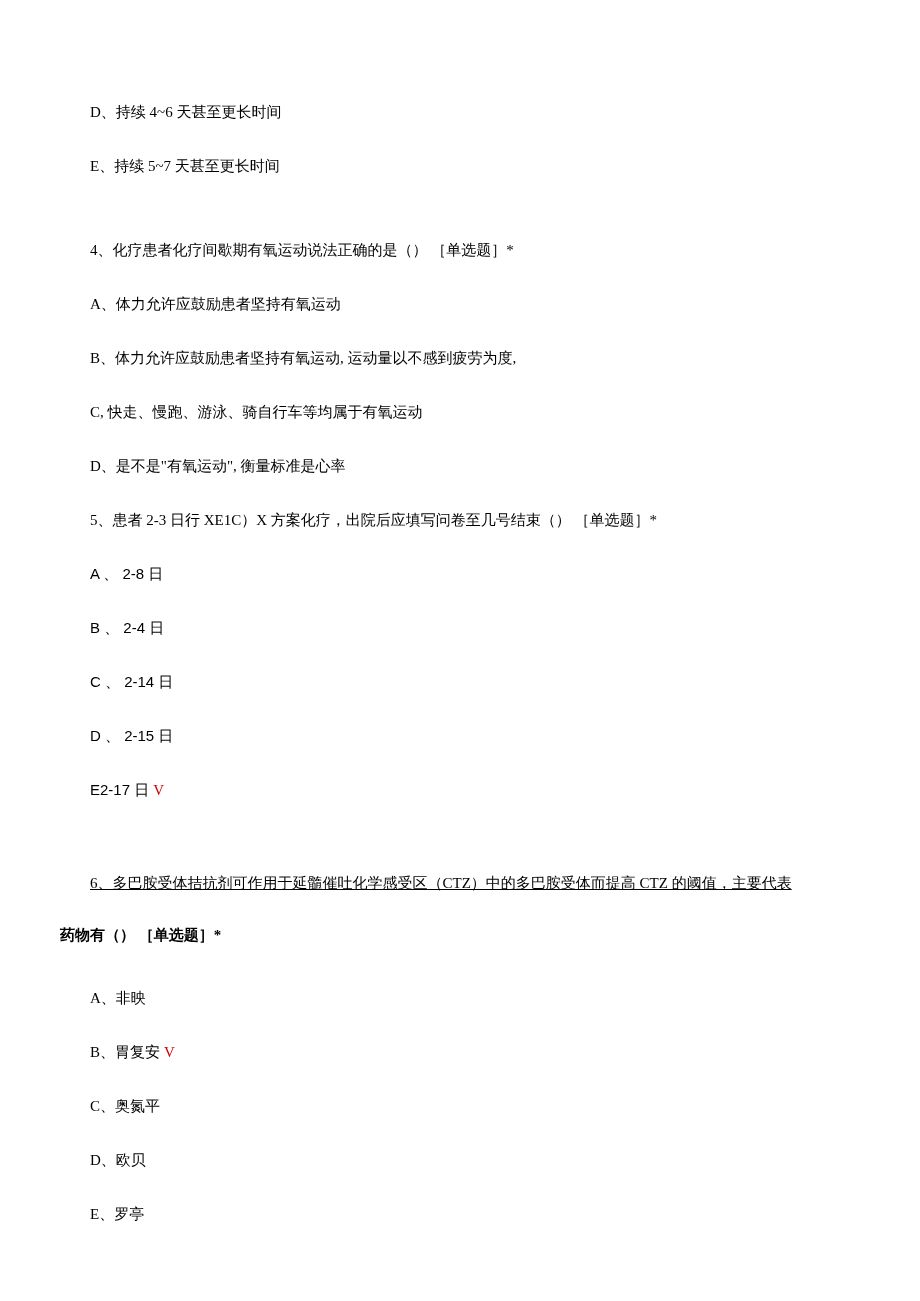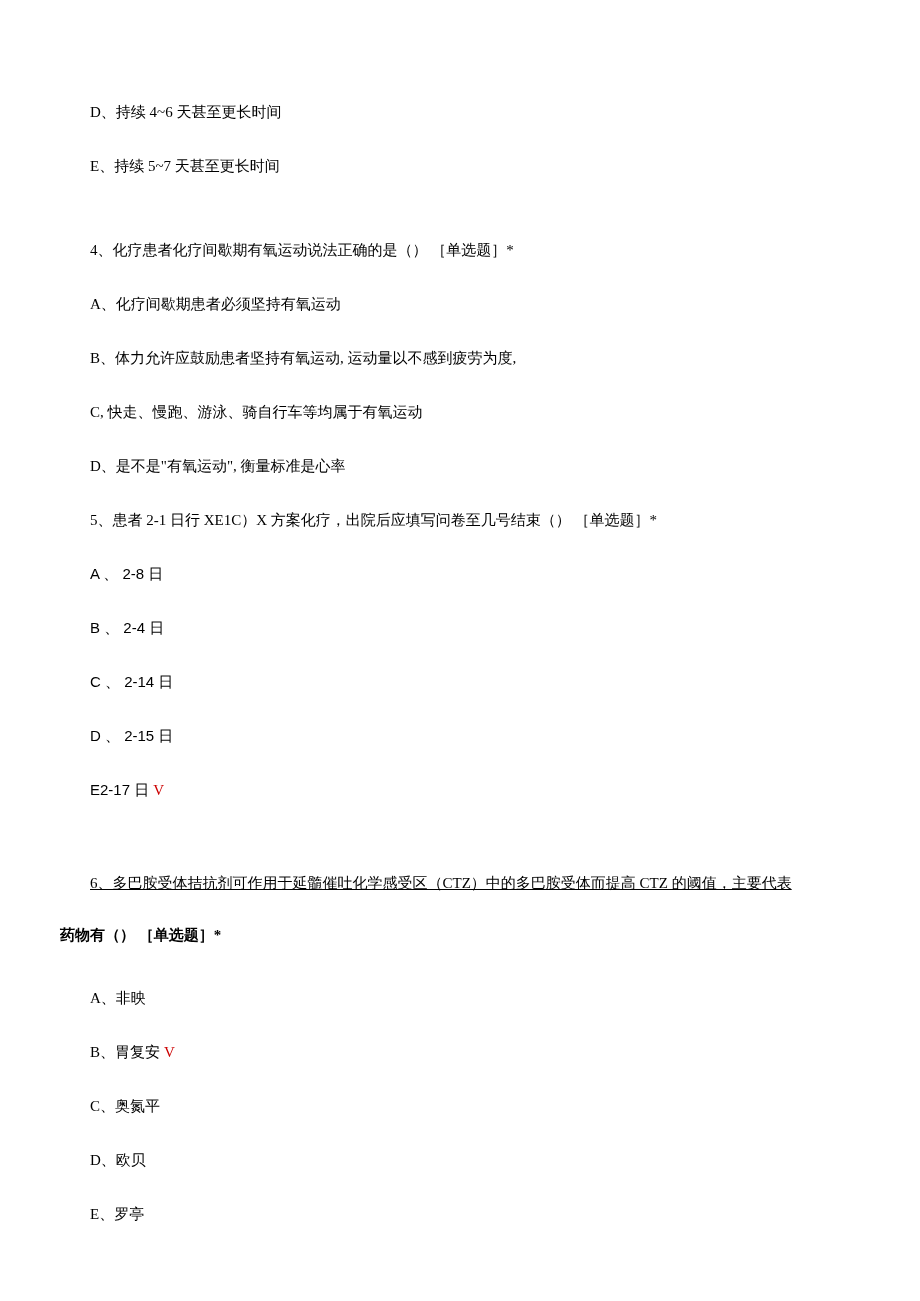--- a/index.html
+++ b/index.html
@@ -58,37 +58,37 @@
   <span>E、持续 5~7 天甚至更长时间</span>
 </p>
 
 <div class="spacer"></div>
 
 <p class="q-line">
   <span>4、化疗患者化疗间歇期有氧运动说法正确的是（） ［单选题］*</span>
 </p>
 
 <p class="line">
-  <span>A、化疗间歇期患者必须坚持有氧运动</span>
+  <span>A、体力允许应鼓励患者坚持有氧运动</span>
 </p>
 
 <p class="line">
   <span>B、体力允许应鼓励患者坚持有氧运动, 运动量以不感到疲劳为度,</span>
 </p>
 
 <p class="line">
   <span>C, 快走、慢跑、游泳、骑自行车等均属于有氧运动</span>
 </p>
 
 <p class="line">
   <span>D、是不是"有氧运动",   衡量标准是心率</span>
 </p>
 
 <p class="q-line">
-  <span>5、患者 2-1 日行 XE1C）X 方案化疗，出院后应填写问卷至几号结束（） ［单选题］*</span>
+  <span>5、患者 2-3 日行 XE1C）X 方案化疗，出院后应填写问卷至几号结束（） ［单选题］*</span>
 </p>
 
 <p class="line">
   <span class="da">A 、 2-8 日</span>
 </p>
 
 <p class="line">
   <span class="da">B 、 2-4 日</span>
 </p>
 

